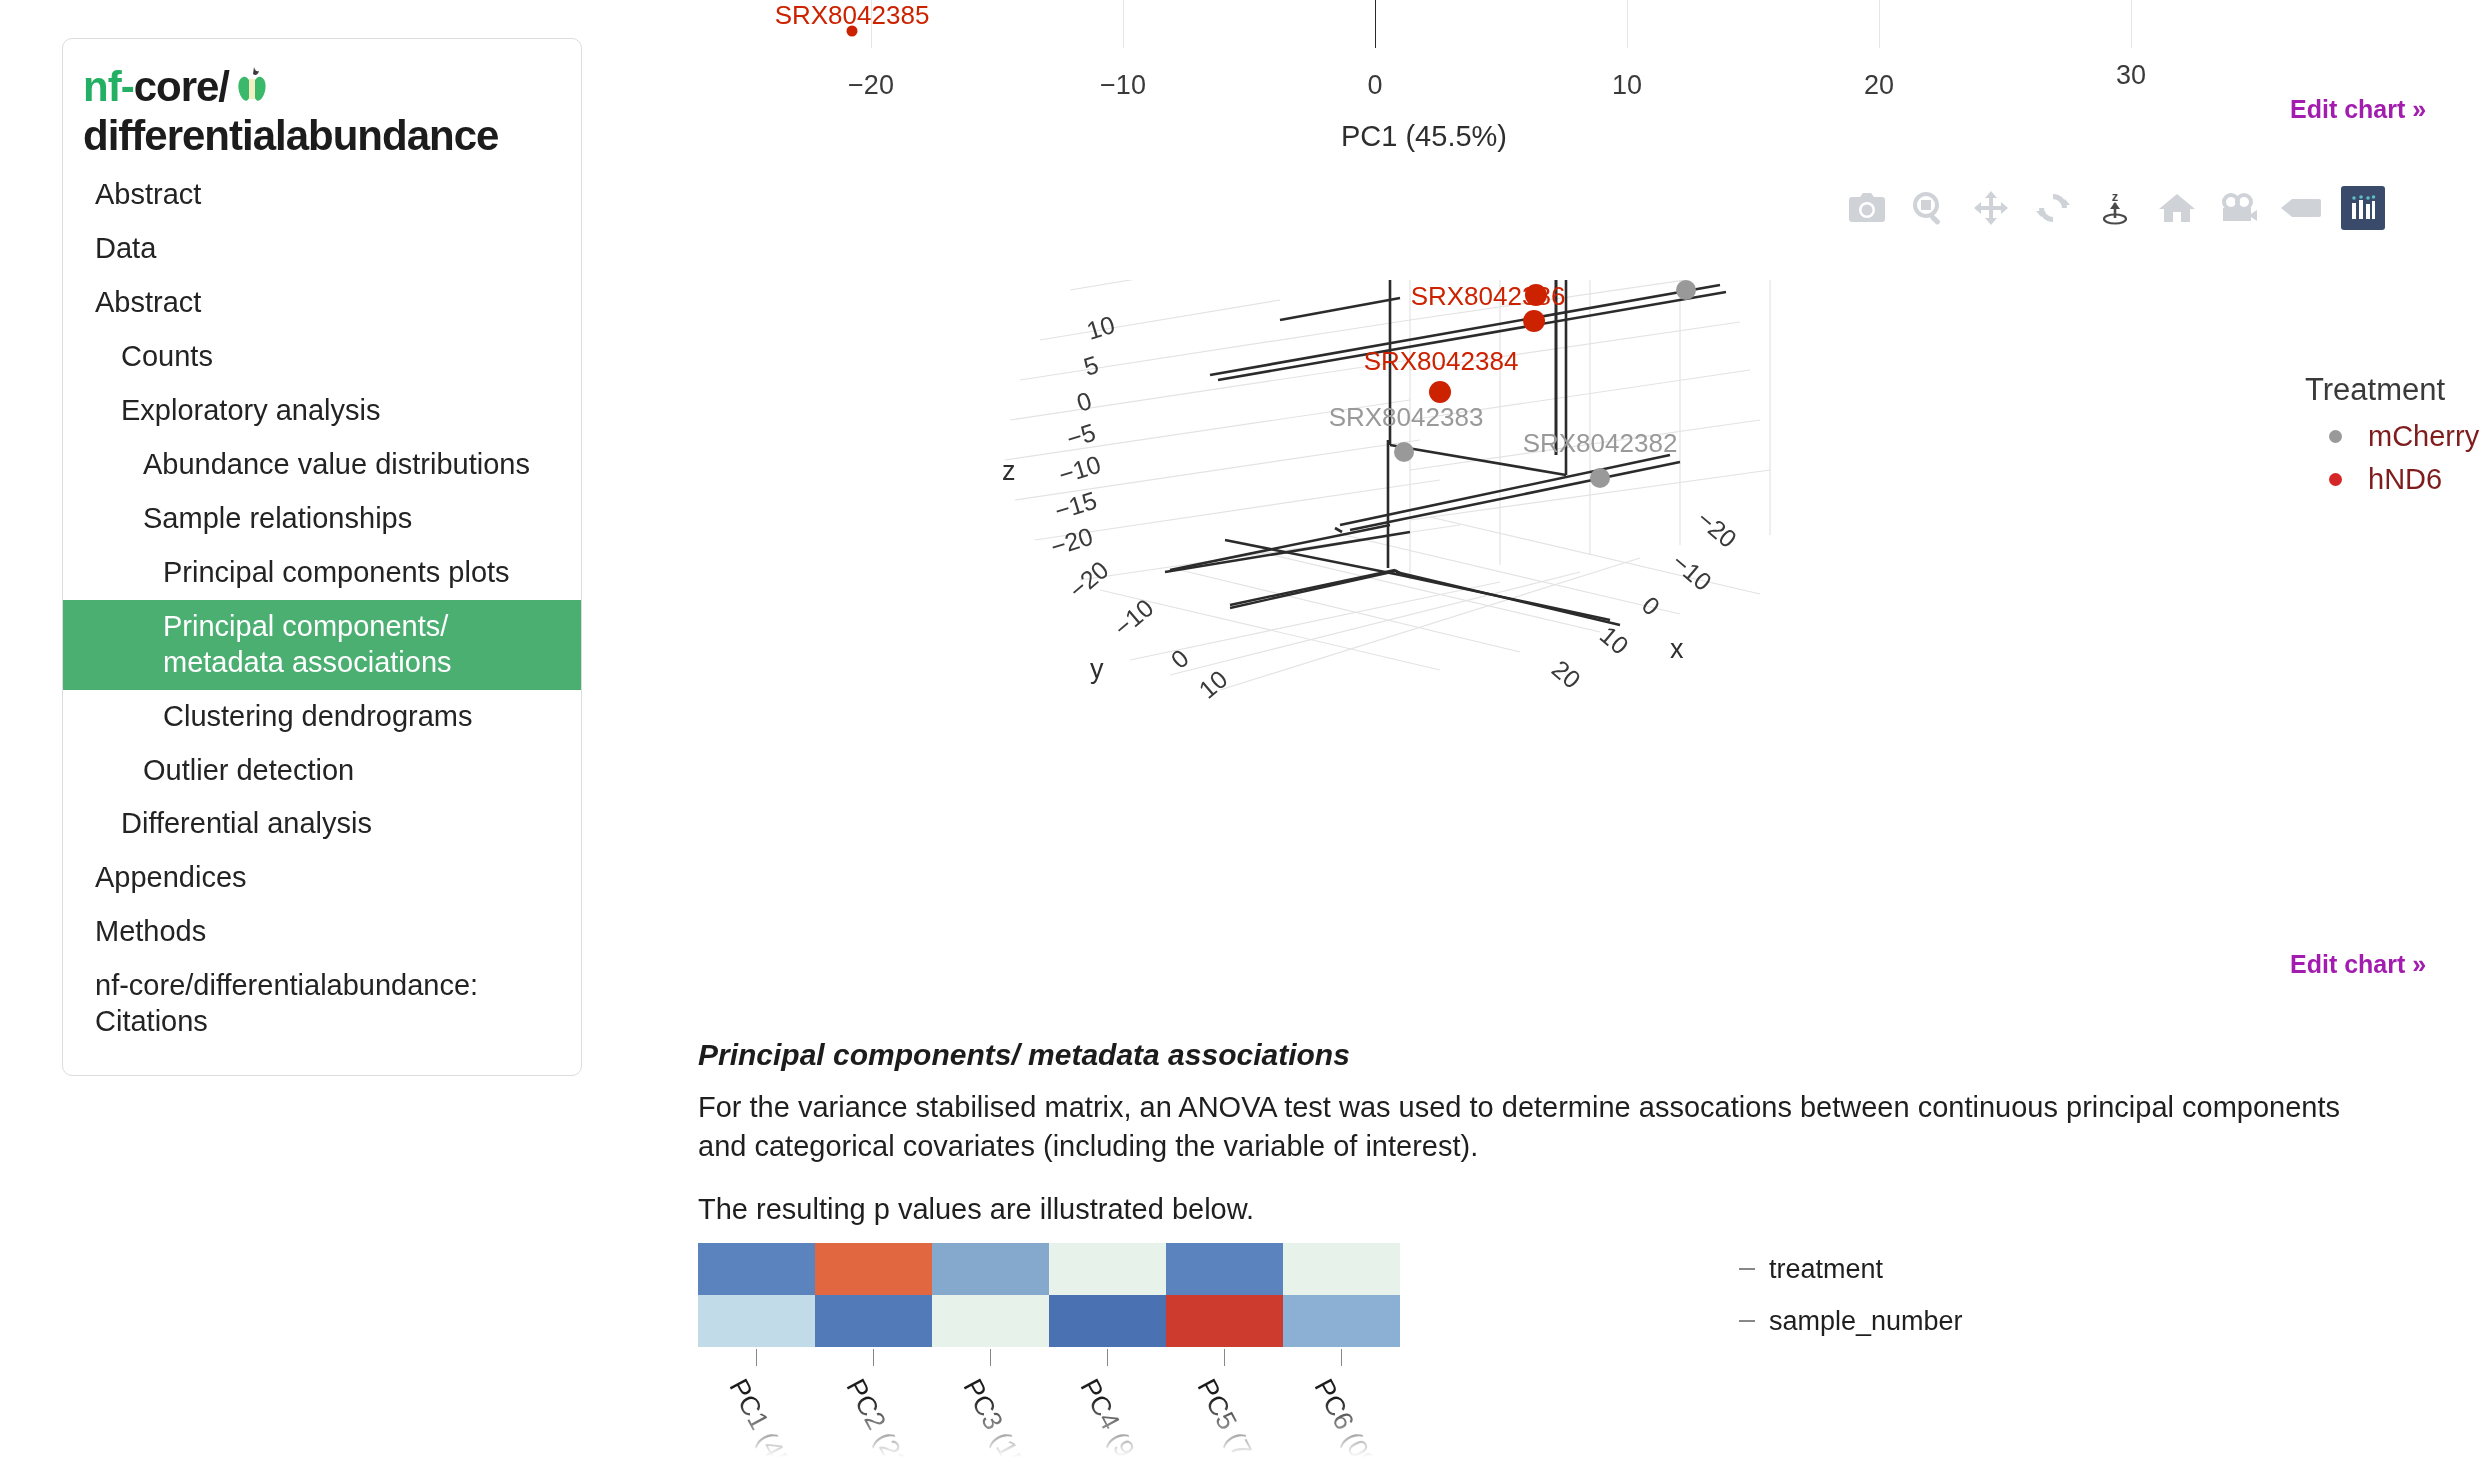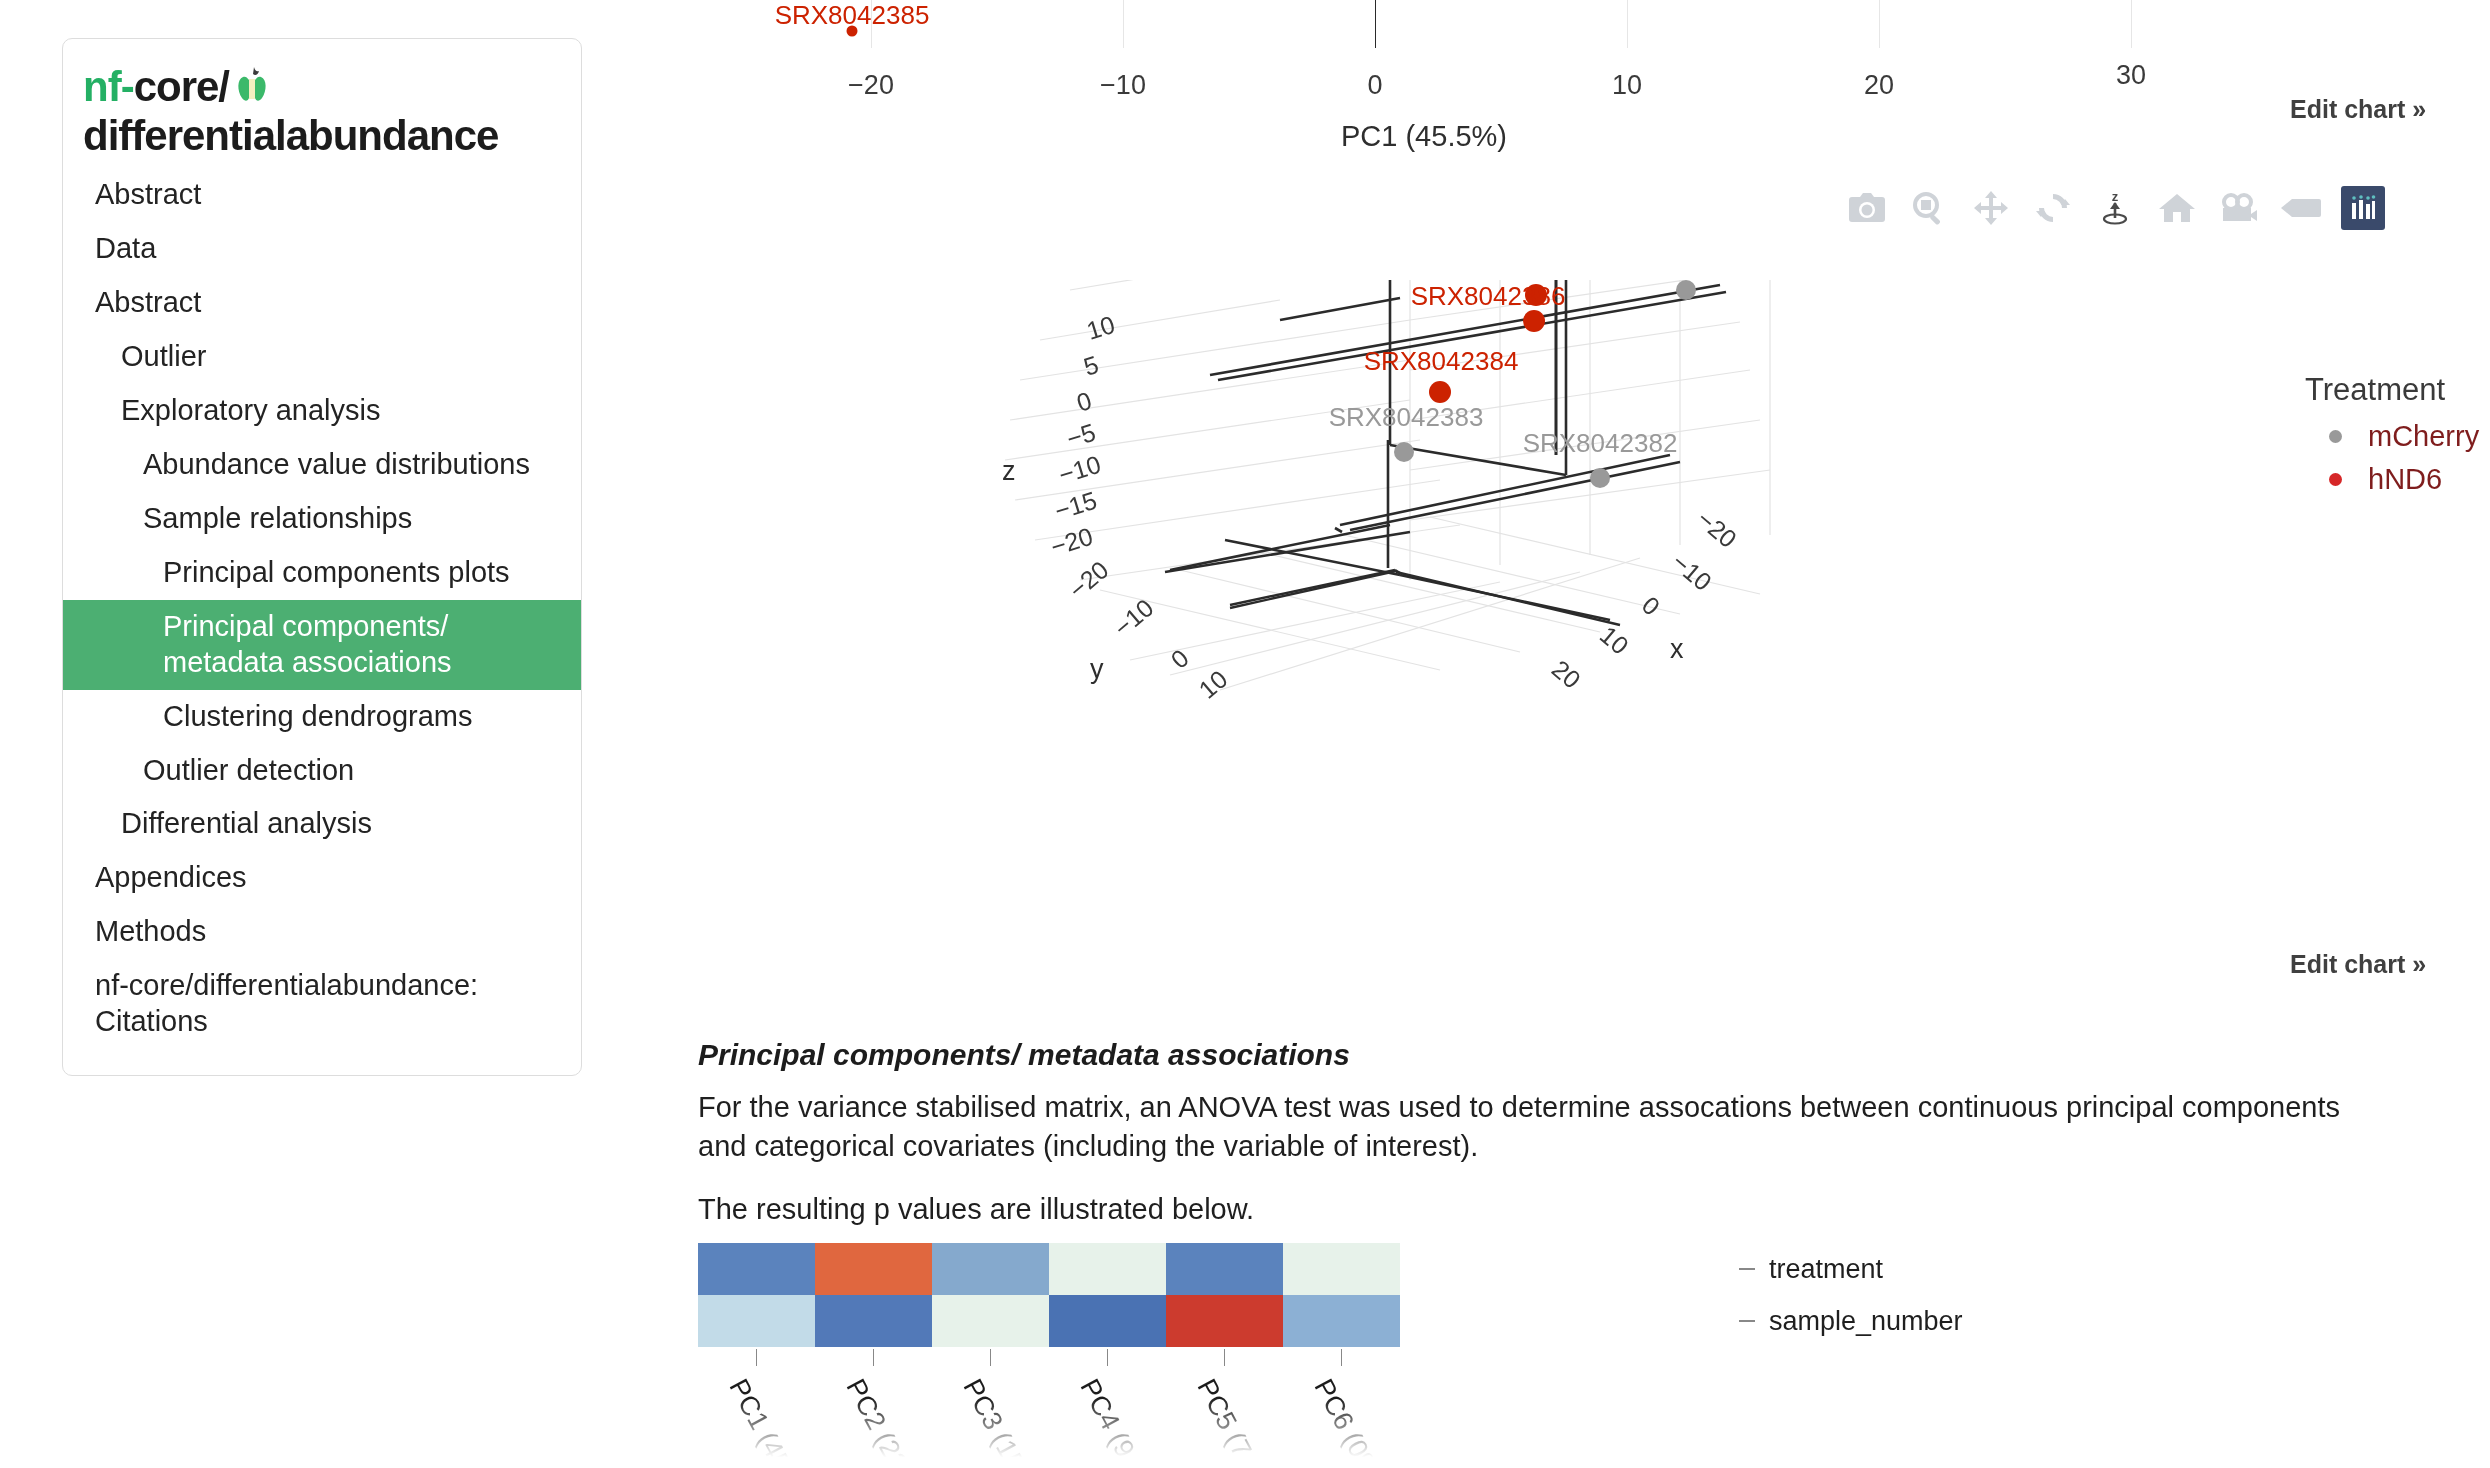--- a/index.html
+++ b/index.html
@@ -67,21 +67,21 @@
     position: absolute; font-size: 26px; color: #cc2200;
     white-space: nowrap; transform: translateX(-50%);
   }
   .pc-top .pt-dot {
     position: absolute; width: 11px; height: 11px; border-radius: 50%;
     background: #cc2200; transform: translate(-50%,-50%);
   }
 
   .editchart {
     position: absolute; font-size: 25px; font-weight: bold;
-    color: #404040; text-decoration: none; cursor: pointer; white-space: nowrap;
+    color: #a21caf; text-decoration: none; cursor: pointer; white-space: nowrap;
   }
 
   
   .modebar { position: absolute; left: 1245px; top: 186px; display: flex; gap: 18px; align-items: center; }
   .mb { width: 44px; height: 44px; display:flex; align-items:center; justify-content:center; cursor:pointer; }
   .mb svg { display:block; }
   .mb.active { background: #3a4a6b; border-radius: 3px; }
 
   
   .plot3d { position: absolute; left: 380px; top: 280px; width: 1060px; height: 420px; }
@@ -149,21 +149,21 @@
         <li class="lvl0">
           <a class="entry">Abstract</a>
         </li>
         <li class="lvl0">
           <a class="entry">Data</a>
         </li>
         <li class="lvl0">
           <a class="entry">Abstract</a>
         </li>
         <li class="lvl1">
-          <a class="entry">Outlier</a>
+          <a class="entry">Counts</a>
         </li>
         <li class="lvl1">
           <a class="entry">Exploratory analysis</a>
         </li>
         <li class="lvl2">
           <a class="entry">Abundance value distributions</a>
         </li>
         <li class="lvl2">
           <a class="entry">Sample relationships</a>
         </li>

